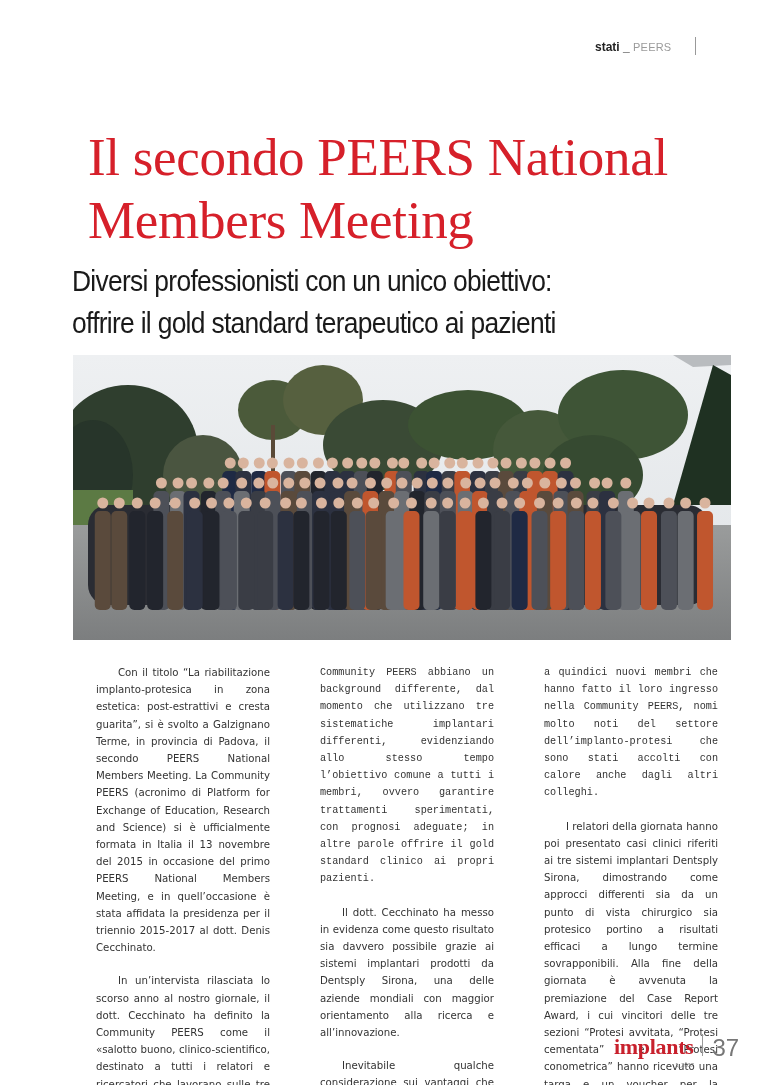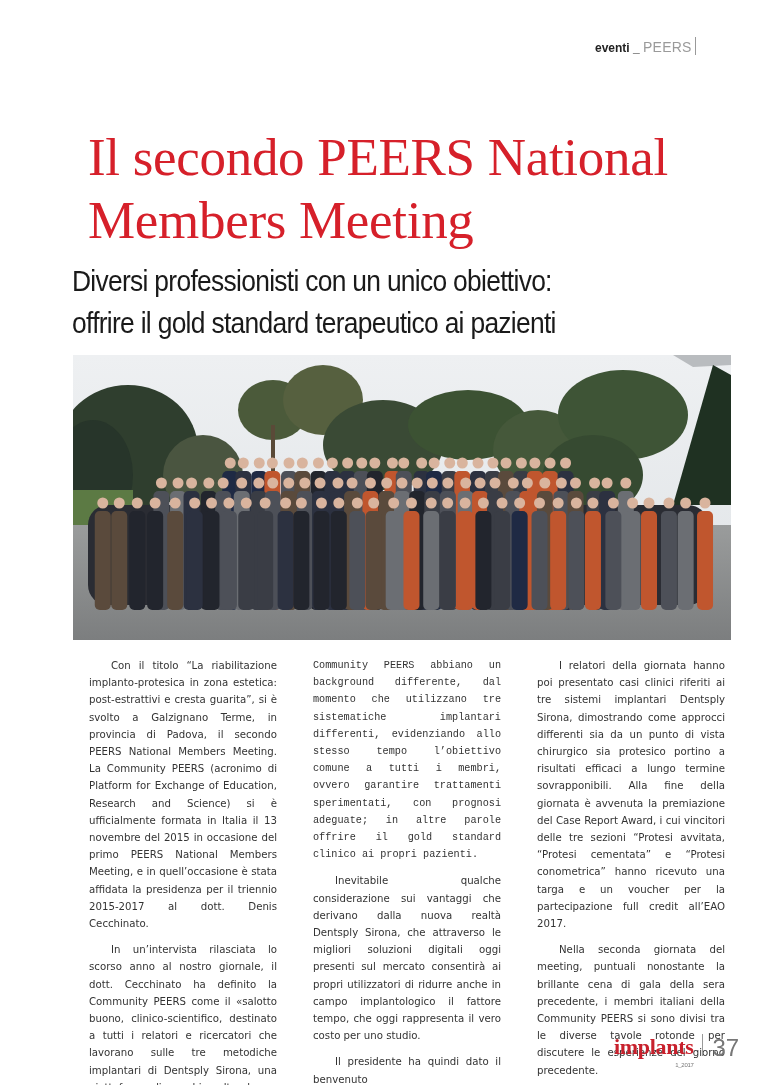--- a/index.html
+++ b/index.html
@@ -1,52 +1,52 @@
 <!DOCTYPE html>
 <html><head>
 <meta charset="utf-8">
 <style>
   html, body { margin: 0; padding: 0; background: #ffffff; }
   body { width: 768px; height: 1085px; position: relative; overflow: hidden; font-family: "Liberation Sans", sans-serif; }
 
   .header { position: absolute; top: 40px; left: 595px; font-size: 12px; line-height: 14px; }
   .header .sec { font-weight: bold; color: #222; }
   .header .sep { color: #222; font-weight: bold; }
-  .header .sub { color: #9a9a9a; font-size: 14px; letter-spacing: 0.2px; }
+  .header .sub { color: #9a9a9a; font-size: 11px; letter-spacing: 0.2px; }
   .header-rule { position: absolute; top: 37px; left: 695px; width: 1px; height: 18px; background: #999; }
 
   .title { position: absolute; top: 110px; left: 72px; width: 680px; margin: 16px;
            font-family: "Liberation Serif", serif; font-weight: normal; color: #d6202a;
            font-size: 53px; line-height: 63px; letter-spacing: -0.3px; }
 
   .subtitle { position: absolute; top: 260px; left: 72px; width: 690px; margin: 0;
               font-family: "Liberation Sans", sans-serif; font-weight: normal; color: #1a1a1a;
               font-size: 30px; line-height: 42px; letter-spacing: -0.8px; transform: scaleX(0.88); transform-origin: left top; white-space: nowrap; }
 
   .photo { position: absolute; top: 355px; left: 73px; width: 658px; height: 285px; overflow: hidden; background: #d9dde0; }
   .photo svg { display: block; }
 
   .columns { position: absolute; top: 648px; left: 80px; width: 655px; display: flex; gap: 18px; }
   .col { width: 206px; font-family: "DejaVu Sans", sans-serif; font-size: 10.2px; line-height: 17.2px; color: #333; text-align: justify; hyphens: manual; }
-  .col p { margin: 9px; text-indent: 22px; }
+  .col p { margin: 16px; text-indent: 22px; }
   .col p.cont { text-indent: 0; font-family: Liberation Mono, monospace; }
 
   .footer { position: absolute; top: 1034px; left: 614px; height: 28px; display: flex; align-items: flex-start; }
   .footer .brand { font-family: "Liberation Serif", serif; color: #c8202c; font-size: 22px; font-weight: bold; letter-spacing: -0.3px; position: relative; }
   .footer .issue { position: absolute; right: 0; bottom: -8px; font-size: 6px; color: #777; font-family: "Liberation Sans", sans-serif; font-weight: normal; }
   .footer .rule { width: 1px; height: 22px; background: #999; margin: 0 10px 0 8px; }
   .footer .page { font-family: "Liberation Sans", sans-serif; font-size: 24px; color: #777; font-weight: 400; }
 </style>
 </head>
 <body>
 
 <div>
 
   <div class="header">
-    <span class="sec">eventi</span>
+    <span class="sec">stati</span>
     <span class="sep">_</span>
     <span class="sub">PEERS</span>
   </div>
   <div class="header-rule"></div>
 
   <h1 class="title">Il secondo PEERS National Members Meeting</h1>
 
   <h2 class="subtitle">
     <span>Diversi professionisti con un unico obiettivo:</span><br>
     <span>offrire il gold standard terapeutico ai pazienti</span>
@@ -268,24 +268,26 @@
   </div>
 
   <div class="columns">
     <div class="col">
       <p>Con il titolo “La riabilitazione implanto-protesica in zona estetica: post-estrattivi e cresta guarita”, si è svolto a Galzignano Terme, in provincia di Padova, il secondo PEERS National Members Meeting. La Community PEERS (acronimo di Platform for Exchange of Education, Research and Science) si è ufficialmente formata in Italia il 13 novembre del 2015 in occasione del primo PEERS National Members Meeting, e in quell’occasione è stata affidata la presidenza per il triennio 2015-2017 al dott. Denis Cecchinato.</p>
       <p>In un’intervista rilasciata lo scorso anno al nostro giornale, il dott. Cecchinato ha definito la Community PEERS come il «salotto buono, clinico-scientifico, destinato a tutti i relatori e ricercatori che lavorano sulle tre metodiche implantari di Dentsply Sirona, una piattaforma di scambio culturale per quanto riguarda la ricerca e la clinica dunque».</p>
       <p>Nel corso della presentazione del recente evento di Galzignano Terme, Denis Cecchinato ha sottolineato come i membri della</p>
     </div>
     <div class="col">
       <p class="cont">Community PEERS abbiano un background differente, dal momento che utilizzano tre sistematiche implantari differenti, evidenziando allo stesso tempo l’obiettivo comune a tutti i membri, ovvero garantire trattamenti sperimentati, con prognosi adeguate; in altre parole offrire il gold standard clinico ai propri pazienti.</p>
+      <p>Il dott. Cecchinato ha messo in evidenza come questo risultato sia davvero possibile grazie ai sistemi implantari prodotti da Dentsply Sirona, una delle aziende mondiali con maggior orientamento alla ricerca e all’innovazione.</p>
       <p>Inevitabile qualche considerazione sui vantaggi che derivano dalla nuova realtà Dentsply Sirona, che attraverso le migliori soluzioni digitali oggi presenti sul mercato consentirà ai propri utilizzatori di ridurre anche in campo implantologico il fattore tempo, che oggi rappresenta il vero costo per uno studio.</p>
       <p>Il presidente ha quindi dato il benvenuto</p>
     </div>
     <div class="col">
+      <p class="cont">a quindici nuovi membri che hanno fatto il loro ingresso nella Community PEERS, nomi molto noti del settore dell’implanto-protesi che sono stati accolti con calore anche dagli altri colleghi.</p>
       <p>I relatori della giornata hanno poi presentato casi clinici riferiti ai tre sistemi implantari Dentsply Sirona, dimostrando come approcci differenti sia da un punto di vista chirurgico sia protesico portino a risultati efficaci a lungo termine sovrapponibili. Alla fine della giornata è avvenuta la premiazione del Case Report Award, i cui vincitori delle tre sezioni “Protesi avvitata, “Protesi cementata” e “Protesi conometrica” hanno ricevuto una targa e un voucher per la partecipazione full credit all’EAO 2017.</p>
       <p>Nella seconda giornata del meeting, puntuali nonostante la brillante cena di gala della sera precedente, i membri italiani della Community PEERS si sono divisi tra le diverse tavole rotonde per discutere le esperienze del giorno precedente.</p>
     </div>
   </div>
 
   <div class="footer">
     <span class="brand">
       <span>implants</span>
       <span class="issue">1_2017</span>
     </span>

